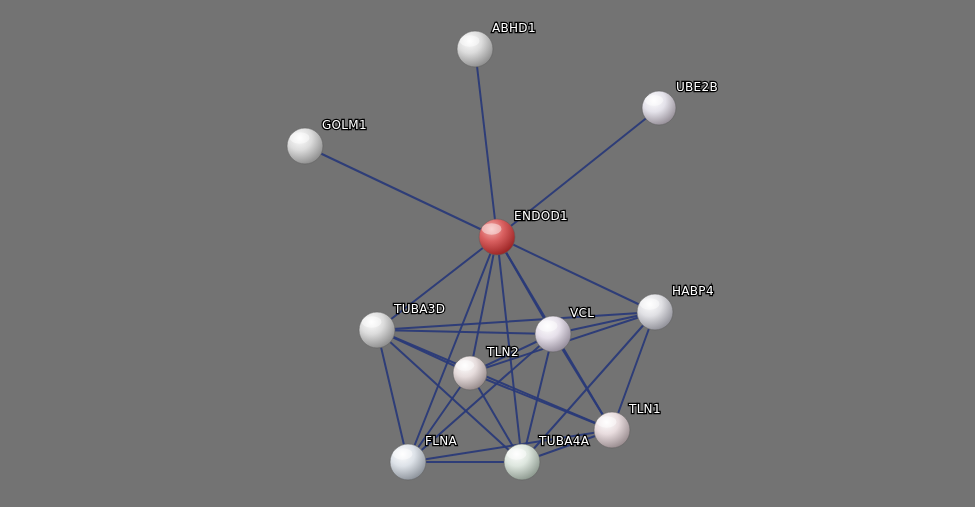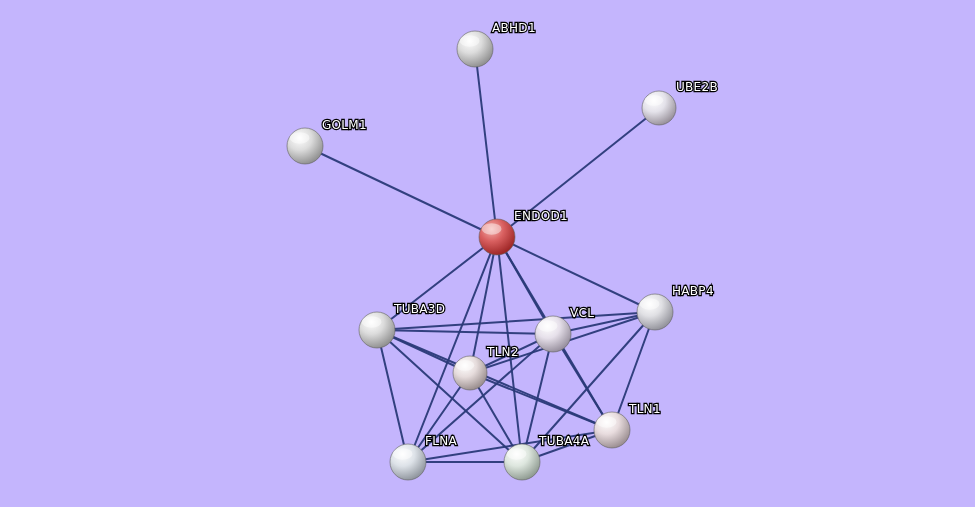--- a/index.html
+++ b/index.html
@@ -8,21 +8,21 @@
     background: #000000;
     width: 975px;
     height: 507px;
     overflow: hidden;
     font-family: "DejaVu Sans", "Liberation Sans", sans-serif;
   }
   #network-viewport {
     position: relative;
     width: 975px;
     height: 507px;
-    background: #c4b5fd;
+    background: #737373;
   }
   svg { display: block; }
   .edge {
     stroke-linecap: round;
   }
   .node-label {
     font-family: "DejaVu Sans", "Liberation Sans", sans-serif;
     font-size: 12px;
     fill: #ffffff;
     stroke: #000000;

